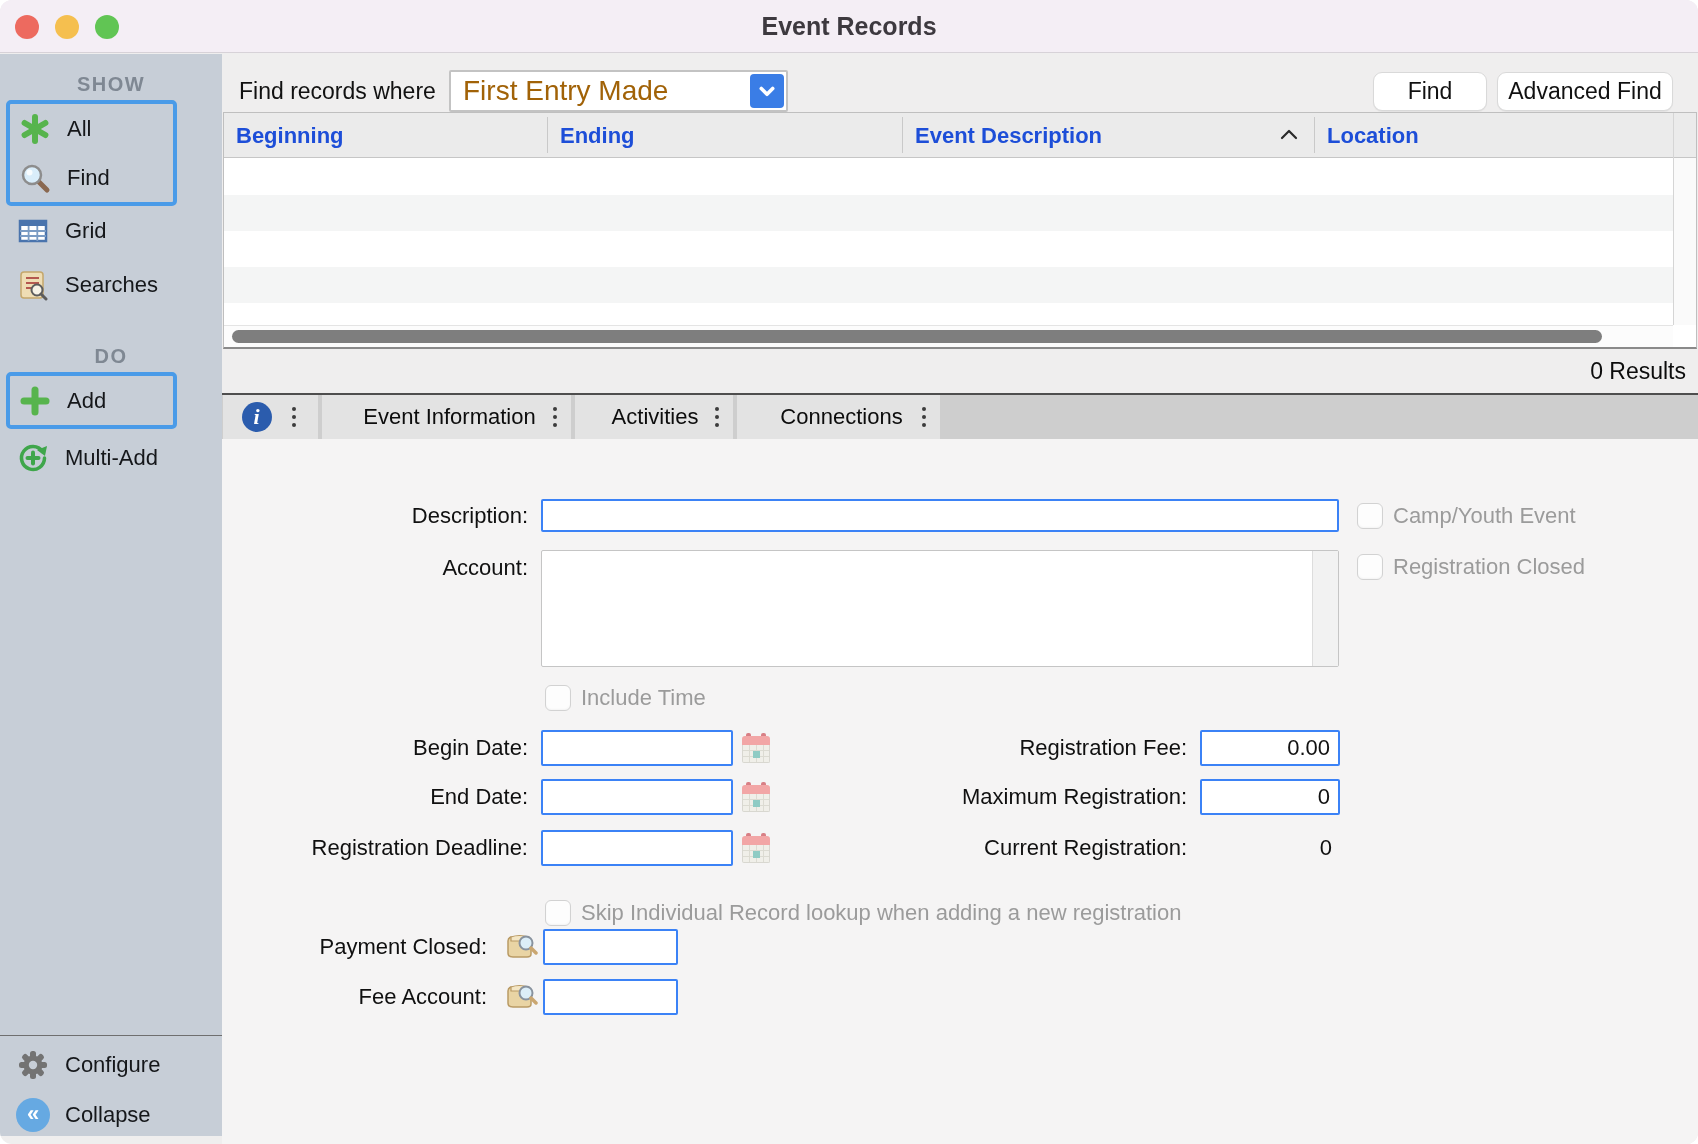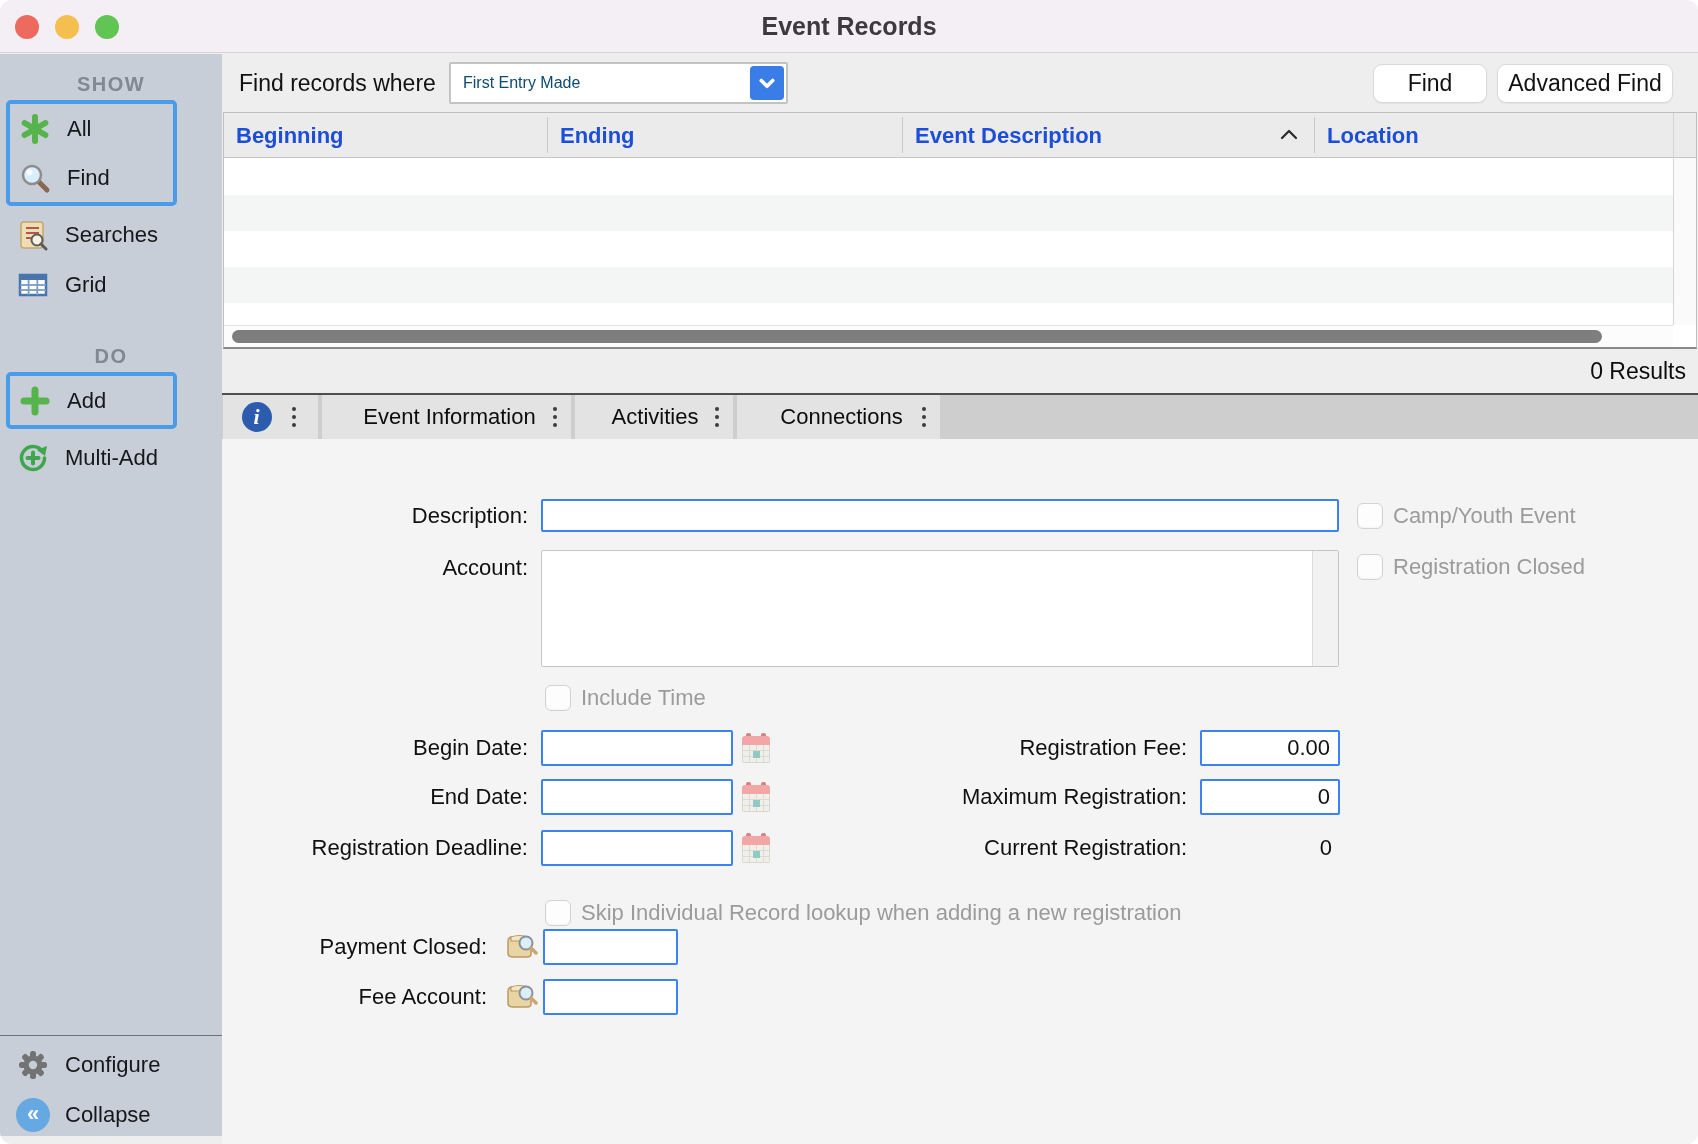--- a/index.html
+++ b/index.html
@@ -24,24 +24,24 @@
   .s-item .lbl{margin-left:15px;}
   .hl-box{margin-left:6px;width:171px;border:4px solid #4a9be8;border-radius:5px;}
   .hl-box .s-item{padding-left:8px;height:49px;}
   .sidebar-footer{position:absolute;left:0;right:0;top:981px;bottom:0;border-top:1px solid #6f6f6f;padding-top:4px;}
   .collapse-circle{width:34px;height:34px;border-radius:50%;background:#66a9e2;color:#ffffff;font-size:22px;font-weight:bold;display:flex;align-items:center;justify-content:center;line-height:1;padding-bottom:2px;}
 
   
   .main{position:absolute;left:222px;top:54px;right:0;bottom:0;background:#efeeee;}
 
   
-  .toolbar{position:absolute;top:0;left:0;right:0;height:58px;}
+  .toolbar{position:absolute;top:8px;left:0;right:0;height:58px;}
   .fw-label{position:absolute;left:17px;top:0;height:58px;line-height:58px;font-size:23px;color:#111;}
   .dropdown{position:absolute;left:227px;top:8px;width:339px;height:42px;background:#ffffff;border:2px solid #c3c3c3;border-radius:2px;}
-  .dropdown .val{position:absolute;left:12px;top:0;height:38px;line-height:38px;font-size:16px;color:#0c4a6e;}
+  .dropdown .val{position:absolute;left:12px;top:0;height:38px;line-height:38px;font-size:28px;color:#a16207;}
   .dd-btn{position:absolute;right:2px;top:2px;width:34px;height:34px;background:#3a7de6;border-radius:4px;display:flex;align-items:center;justify-content:center;}
   .btn{position:absolute;top:10px;height:39px;background:#ffffff;border:1px solid #d9d9d9;border-radius:9px;font-size:23px;color:#111;text-align:center;line-height:37px;box-shadow:0 1px 1px rgba(0,0,0,0.05);}
   .btn-find{left:1151px;width:114px;}
   .btn-advfind{left:1275px;width:176px;}
 
   
   .grid-table{position:absolute;top:58px;left:1px;right:1px;height:237px;background:#ffffff;border:1px solid #bfbfbf;border-bottom:2px solid #8a8a8a;}
   .thead{position:absolute;top:0;left:0;right:0;height:45px;background:#ebebeb;border-bottom:1px solid #c6c6c6;}
   .th{position:absolute;top:0;height:45px;line-height:45px;font-size:22px;font-weight:bold;color:#1d4ed8;padding-left:12px;white-space:nowrap;overflow:hidden;}
   .col-div{position:absolute;top:4px;bottom:4px;width:1px;background:#c9c9c9;}
@@ -123,50 +123,50 @@
           <svg width="32" height="32" viewBox="0 0 32 32">
               <line x1="19" y1="19" x2="28" y2="28" stroke="#8a6850" stroke-width="5" stroke-linecap="round"></line>
               <circle cx="13" cy="13" r="9" fill="#d9edfa" stroke="#8d8d8d" stroke-width="2.5"></circle>
               <circle cx="10.5" cy="10.5" r="3" fill="#ffffff" opacity="0.8"></circle>
             </svg>
         </span>
         <span class="lbl">Find</span>
       </div>
     </div>
 
+    <div class="s-item">
+      <span class="ic">
+        <svg width="32" height="32" viewBox="0 0 32 32">
+            <rect x="3" y="6" width="26" height="20" fill="#ffffff" stroke="#4a74ad" stroke-width="2.5"></rect>
+            <rect x="3" y="6" width="26" height="5" fill="#4a74ad"></rect>
+            <g stroke="#7b9cc4" stroke-width="1.8">
+              <line x1="11.6" y1="11" x2="11.6" y2="26"></line>
+              <line x1="20.3" y1="11" x2="20.3" y2="26"></line>
+              <line x1="3" y1="16" x2="29" y2="16"></line>
+              <line x1="3" y1="21" x2="29" y2="21"></line>
+            </g>
+          </svg>
+      </span>
+      <span class="lbl">Grid</span>
+    </div>
     <div class="s-item" style="margin-top:4px;">
       <span class="ic">
         <svg width="32" height="32" viewBox="0 0 32 32">
             <path d="M7 3 h16 a3 3 0 0 1 3 3 v20 a3 3 0 0 1 -3 3 h-16 a3 3 0 0 1 -3 -3 v-20 a3 3 0 0 1 3 -3 z" fill="#efddb4" stroke="#c5a76b" stroke-width="1.5"></path>
             <g stroke="#b4584f" stroke-width="2">
               <line x1="9" y1="9" x2="22" y2="9"></line>
               <line x1="9" y1="14" x2="22" y2="14"></line>
               <line x1="9" y1="19" x2="16" y2="19"></line>
             </g>
             <circle cx="20" cy="21" r="5.5" fill="#f6f2e6" stroke="#5c5c5c" stroke-width="2"></circle>
             <line x1="24" y1="25" x2="29" y2="30" stroke="#5c5c5c" stroke-width="3" stroke-linecap="round"></line>
           </svg>
       </span>
       <span class="lbl">Searches</span>
     </div>
-    <div class="s-item">
-      <span class="ic">
-        <svg width="32" height="32" viewBox="0 0 32 32">
-            <rect x="3" y="6" width="26" height="20" fill="#ffffff" stroke="#4a74ad" stroke-width="2.5"></rect>
-            <rect x="3" y="6" width="26" height="5" fill="#4a74ad"></rect>
-            <g stroke="#7b9cc4" stroke-width="1.8">
-              <line x1="11.6" y1="11" x2="11.6" y2="26"></line>
-              <line x1="20.3" y1="11" x2="20.3" y2="26"></line>
-              <line x1="3" y1="16" x2="29" y2="16"></line>
-              <line x1="3" y1="21" x2="29" y2="21"></line>
-            </g>
-          </svg>
-      </span>
-      <span class="lbl">Grid</span>
-    </div>
 
     <div class="s-header do">DO</div>
 
     <div class="hl-box">
       <div class="s-item">
         <span class="ic">
           <svg width="30" height="30" viewBox="0 0 30 30">
               <g stroke="#57b44d" stroke-width="7" stroke-linecap="round">
                 <line x1="15" y1="4" x2="15" y2="26"></line>
                 <line x1="4" y1="15" x2="26" y2="15"></line>

